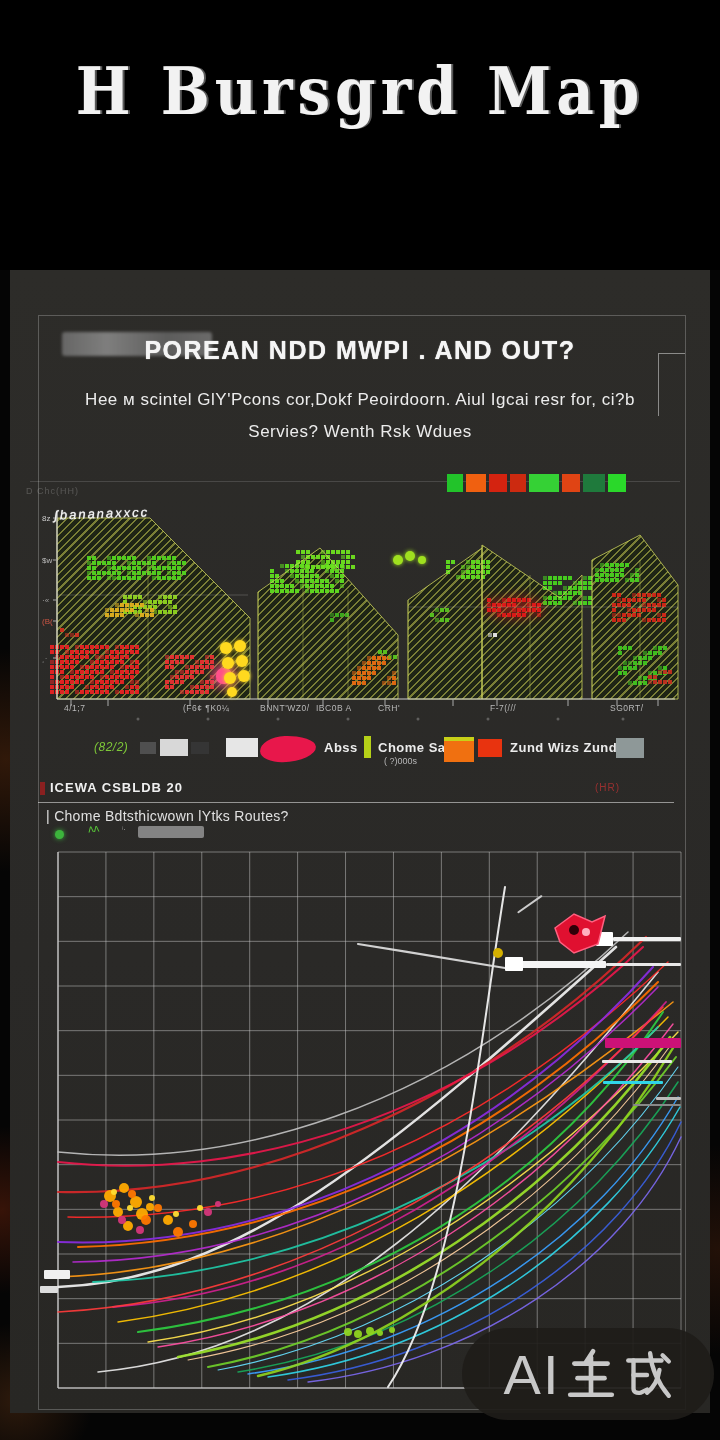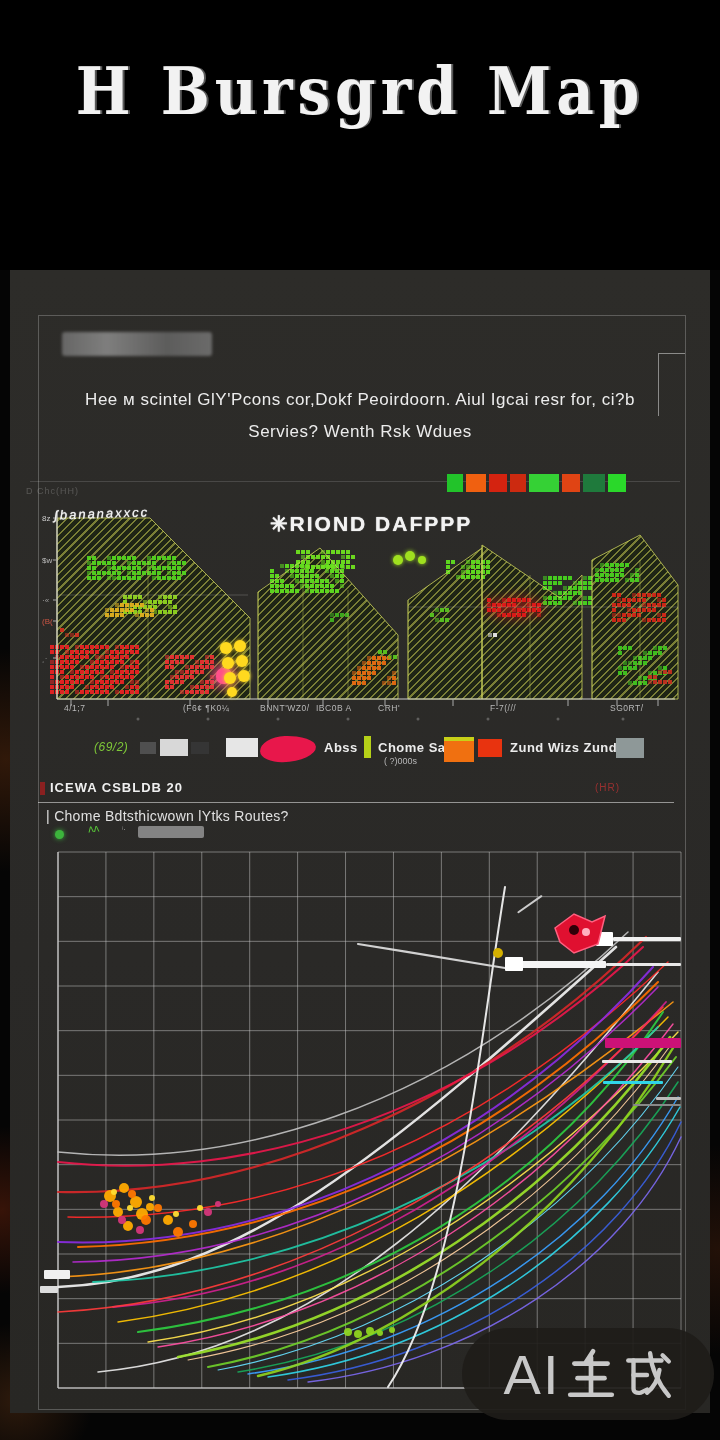--- a/index.html
+++ b/index.html
@@ -87,20 +87,21 @@
 </head>
 <body>
 
 <div class="hdr">
   <div class="hdr-title">H Bursgrd Map</div>
 </div>
 
 <div class="card">
   <div class="frame"></div>
   <div class="badge"></div>
+  <div class="card-title">POREAN NDD MWPI . AND OUT?</div>
   <div class="card-sub sub2">Servies? Wenth Rsk Wdues</div>
   <div class="card-sub sub1">Hee м scintel GlY'Pcons cor,Dokf Peoirdoorn. Aiul Igcai resr for, ci?b</div>
   <div class="fdiv"></div>
   <div class="fdiv-note">D Chc(HH)</div>
   <div class="bracket"></div>
 
   <div class="swstrip" id="swstrip">
       <div style="width: 16px; background: rgb(34, 195, 42); height: 18px;"></div>
       <div style="width: 20px; background: rgb(240, 96, 16); height: 18px;"></div>
       <div style="width: 18px; background: rgb(212, 35, 16); height: 18px;"></div>
@@ -949,41 +950,40 @@
         <circle cx="90" cy="219" r="1.5" fill="rgba(255,255,255,0.25)"></circle>
         <circle cx="160" cy="219" r="1.5" fill="rgba(255,255,255,0.25)"></circle>
         <circle cx="230" cy="219" r="1.5" fill="rgba(255,255,255,0.25)"></circle>
         <circle cx="300" cy="219" r="1.5" fill="rgba(255,255,255,0.25)"></circle>
         <circle cx="370" cy="219" r="1.5" fill="rgba(255,255,255,0.25)"></circle>
         <circle cx="440" cy="219" r="1.5" fill="rgba(255,255,255,0.25)"></circle>
         <circle cx="510" cy="219" r="1.5" fill="rgba(255,255,255,0.25)"></circle>
         <circle cx="575" cy="219" r="1.5" fill="rgba(255,255,255,0.25)"></circle>
       </svg>
     <div class="hm-label">ʃbananaxxcc</div>
-    <div class="hm-title">✳RIOND DAFPPP</div>
     <div id="hm-xlabels">
         <span class="hm-xlab" style="left: 16px;">4/1;7</span>
         <span class="hm-xlab" style="left: 135px;">(F6¢ ¶K0¼</span>
         <span class="hm-xlab" style="left: 212px;">BNNT'WZ0/</span>
         <span class="hm-xlab" style="left: 268px;">IBC0B A</span>
         <span class="hm-xlab" style="left: 330px;">CRH'</span>
         <span class="hm-xlab" style="left: 442px;">F-7(///</span>
         <span class="hm-xlab" style="left: 562px;">SG0RT/</span>
       </div>
     <div id="hm-ylabels">
         <span class="hm-ylab" style="top: 14px; left: -6px; color: rgb(204, 204, 204);">8z</span>
         <span class="hm-ylab" style="top: 56px; left: -6px; color: rgb(187, 187, 187);">$w</span>
         <span class="hm-ylab" style="top: 96px; left: -6px; color: rgb(153, 153, 153);">·«</span>
         <span class="hm-ylab" style="top: 117px; left: -6px; color: rgb(204, 85, 68);">(B(</span>
         <span class="hm-ylab" style="top: 154px; left: -6px; color: rgb(136, 136, 136);">¸·</span>
       </div>
   </div>
 
   <div class="legend" id="legend">
-      <div class="leg-text" style="left: 84px; color: rgb(126, 200, 56); font-size: 12px; font-style: italic; letter-spacing: 0.5px;">(69/2)</div>
+      <div class="leg-text" style="left: 84px; color: rgb(126, 200, 56); font-size: 12px; font-style: italic; letter-spacing: 0.5px;">(82/2)</div>
       <div class="leg-sw" style="left: 130px; top: 10px; width: 16px; height: 12px; background: rgb(79, 79, 79);"></div>
       <div class="leg-sw" style="left: 150px; top: 7px; width: 28px; height: 17px; background: rgb(216, 216, 216);"></div>
       <div class="leg-sw" style="left: 181px; top: 10px; width: 18px; height: 12px; background: rgb(53, 53, 53);"></div>
       <div class="leg-sw" style="left: 216px; top: 6px; width: 32px; height: 19px; background: rgb(230, 230, 230);"></div>
       <div class="leg-blob" style="left: 250px; top: 4px; width: 56px; height: 26px; background: rgb(232, 23, 75);"></div>
       <div class="leg-text" style="left: 314px; color: rgb(236, 236, 236); font-size: 13px; font-weight: bold; letter-spacing: 0.5px;">Abss</div>
       <div class="leg-sw" style="left: 354px; top: 4px; width: 7px; height: 22px; background: rgb(181, 209, 24);"></div>
       <div class="leg-text" style="left: 368px; color: rgb(236, 236, 236); font-size: 13px; font-weight: bold; letter-spacing: 0.5px;">Chome Sae</div>
       <div class="leg-sub" style="left: 374px;">( ?)000s</div>
       <div class="leg-sw" style="left: 452px; top: 10px; width: 9px; height: 9px; background: rgb(224, 32, 32);"></div>

